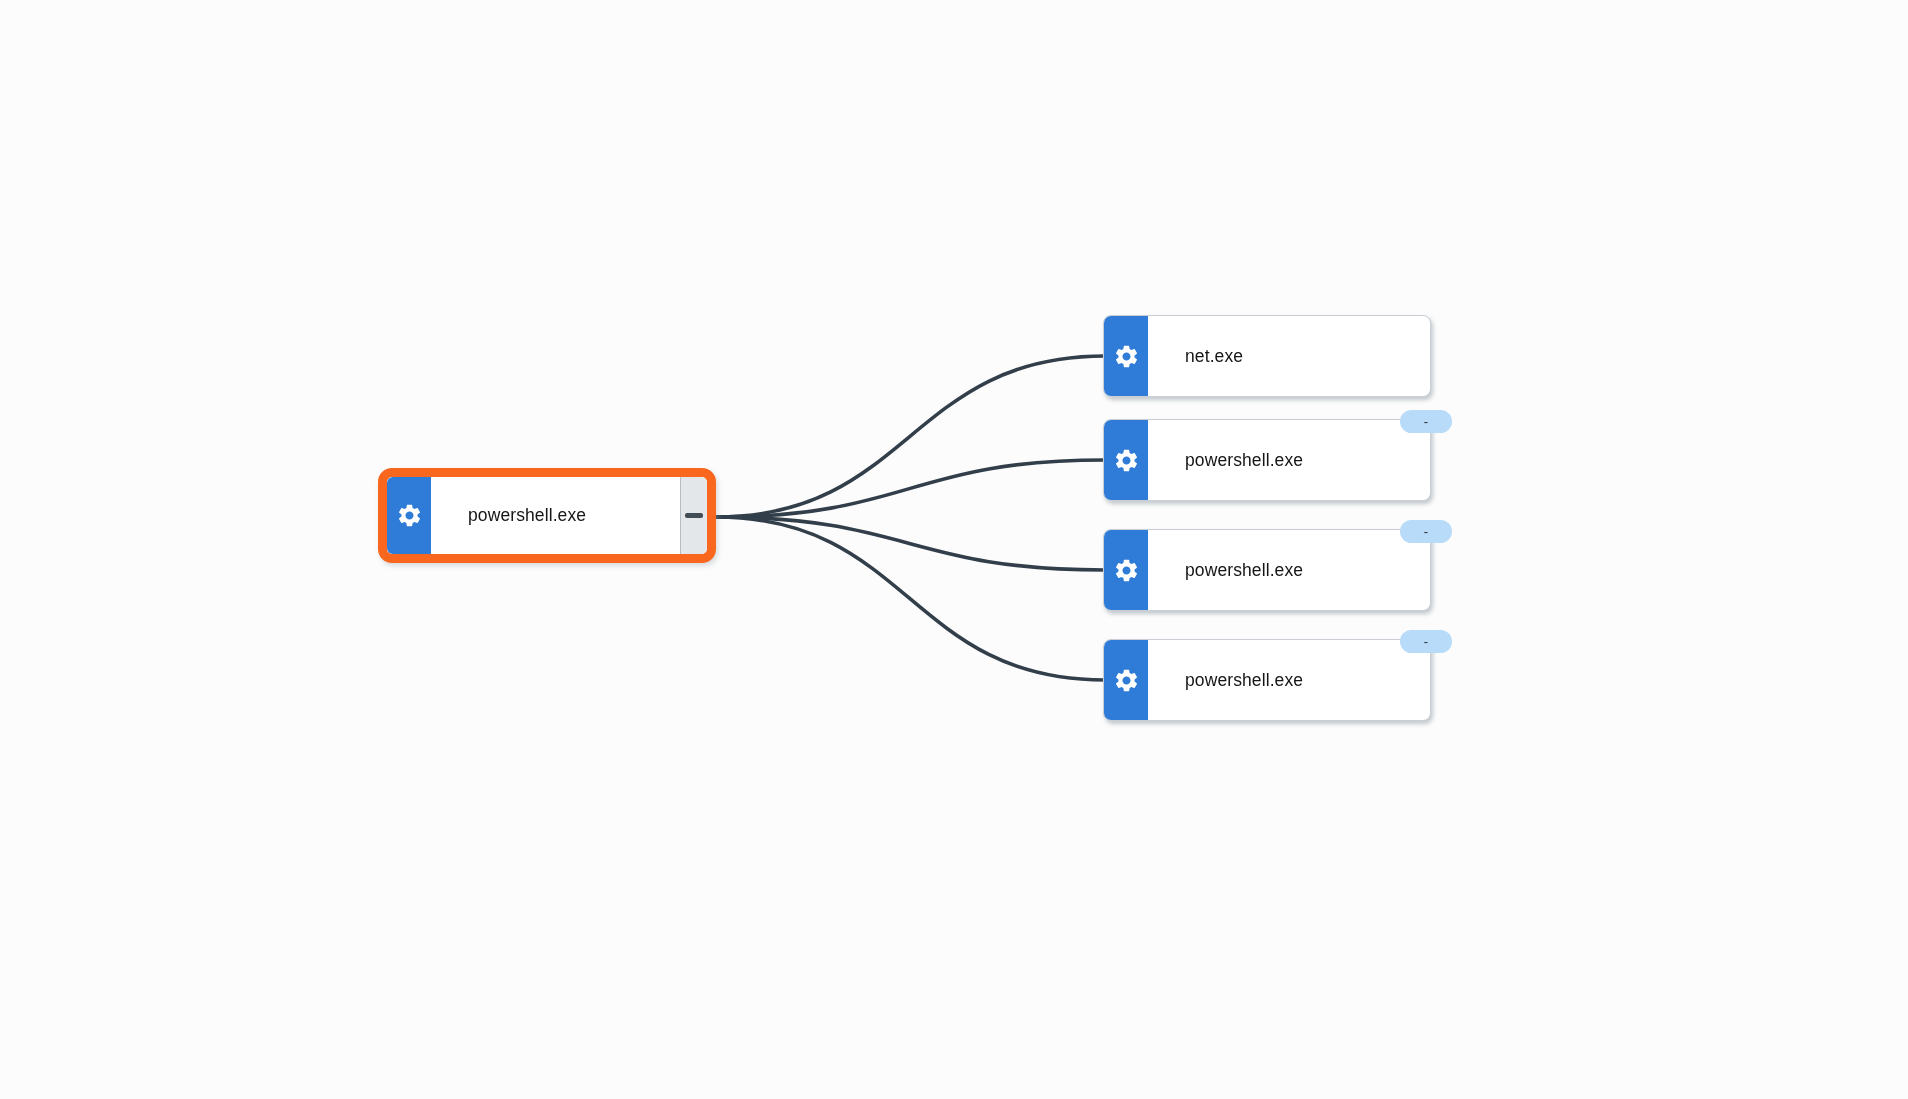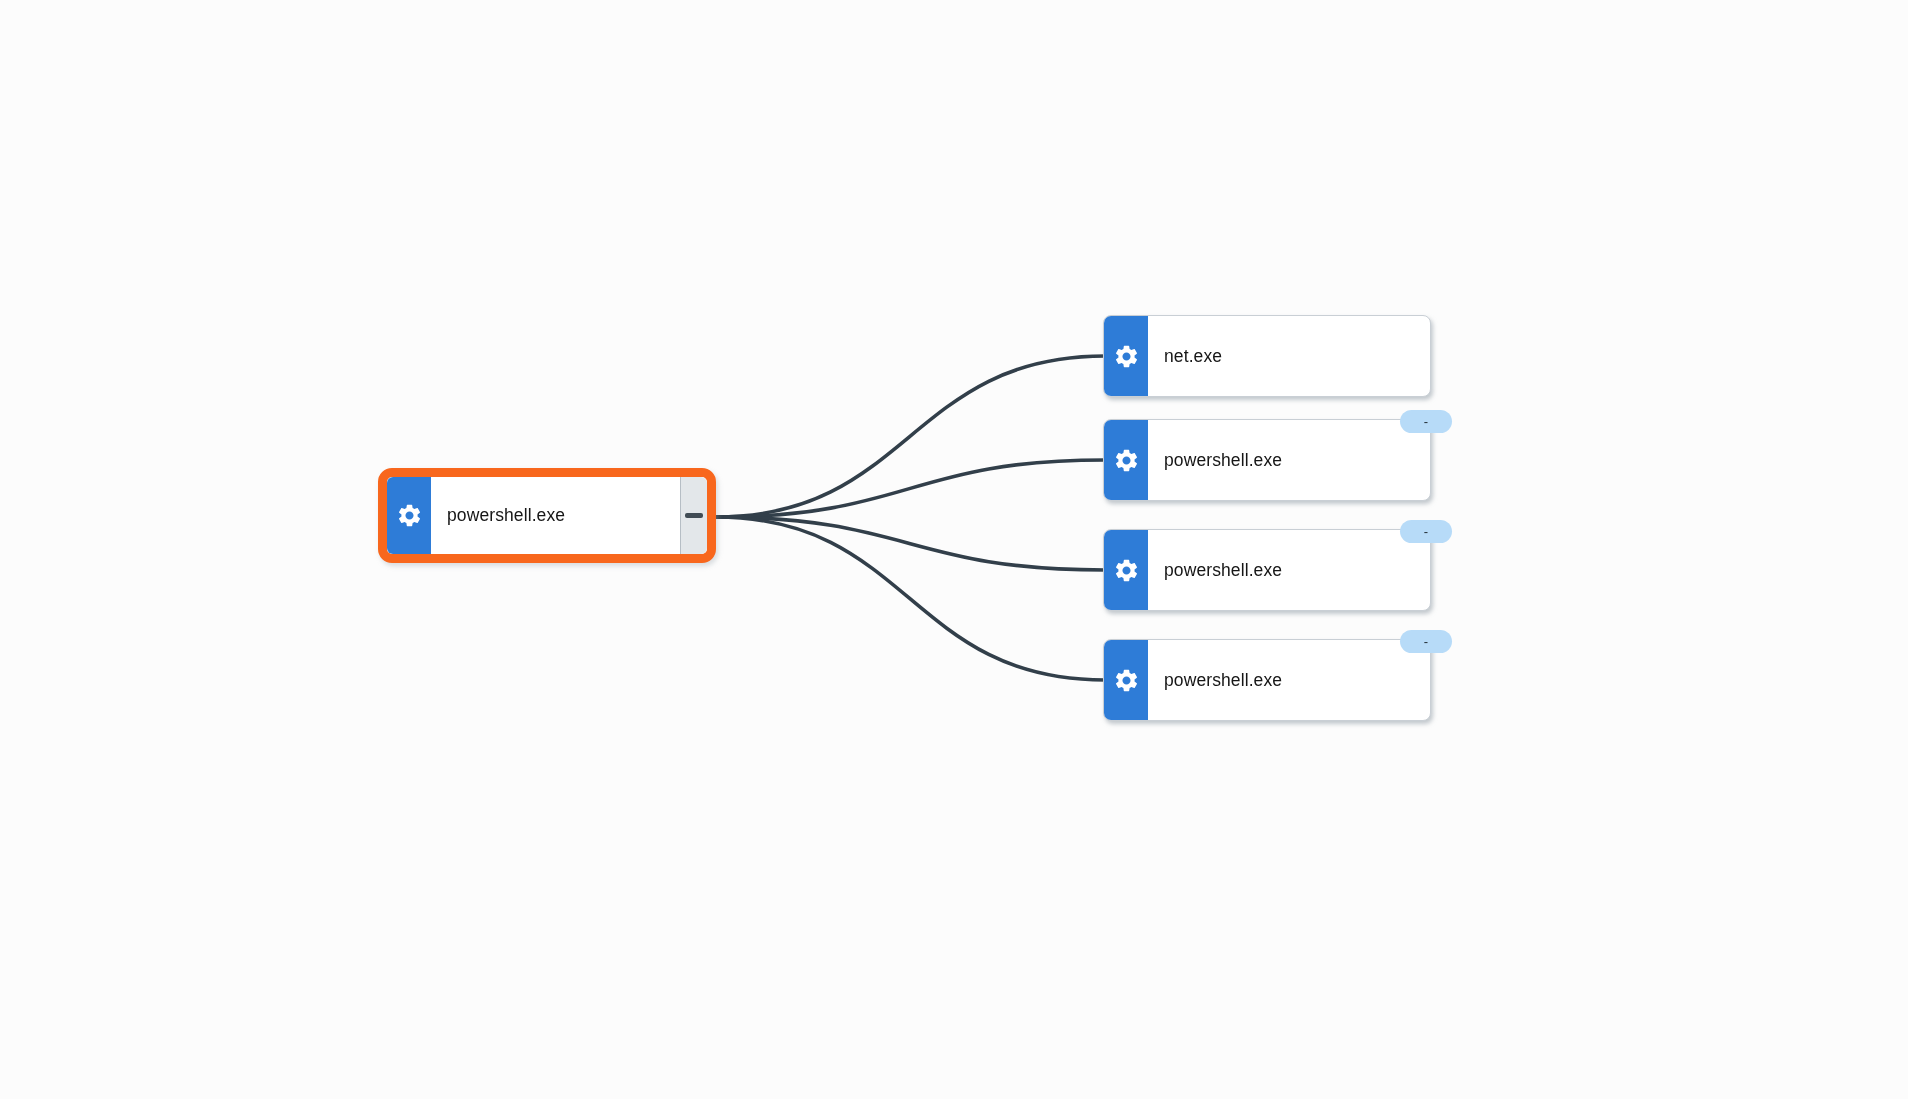--- a/index.html
+++ b/index.html
@@ -68,26 +68,27 @@
   }
   .gear {
     width: 27px;
     height: 27px;
     fill: #FFFFFF;
   }
   .label {
     flex: 1;
     display: flex;
     align-items: center;
-    padding-left: 16px;
+    padding-left: 8px;
     font-size: 17.5px;
     color: #161616;
     letter-spacing: 0.1px;
     white-space: nowrap;
     overflow: hidden;
+    margin-left: 29px;
   }
   
   .collapse-strip {
     flex: 0 0 26px;
     width: 26px;
     background: #E3E7EA;
     border-left: 1px solid #B6BEC5;
     display: flex;
     align-items: center;
     justify-content: center;

